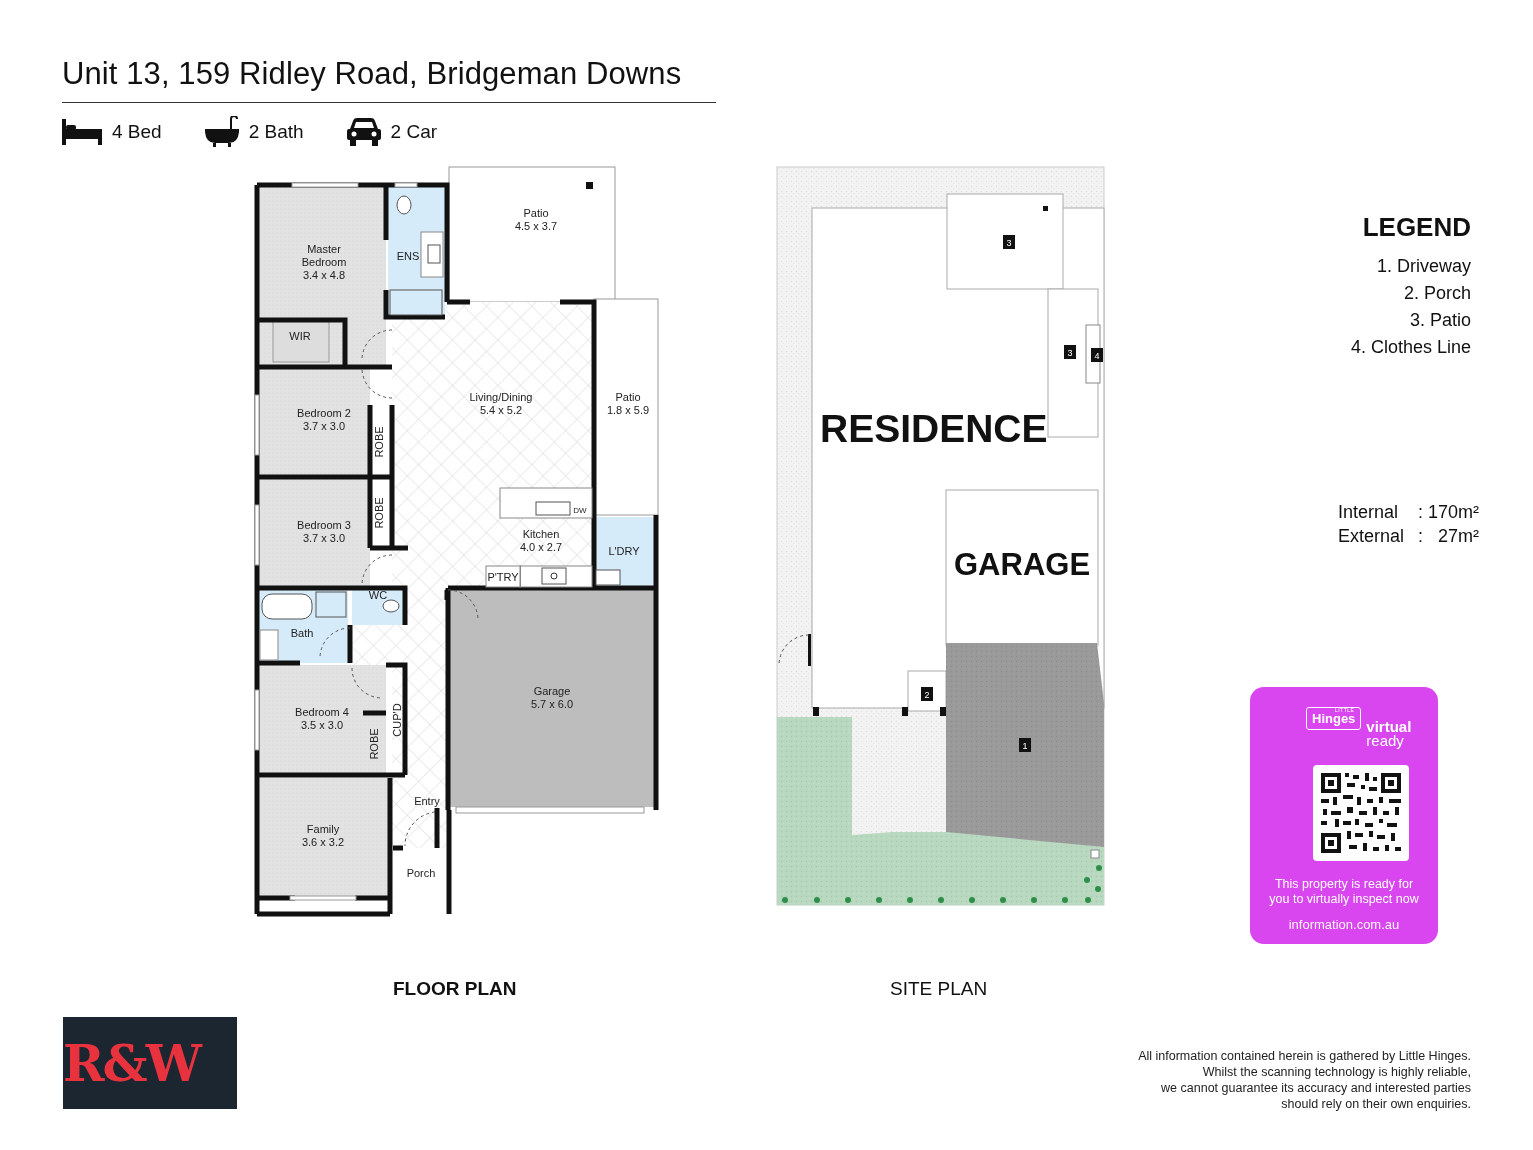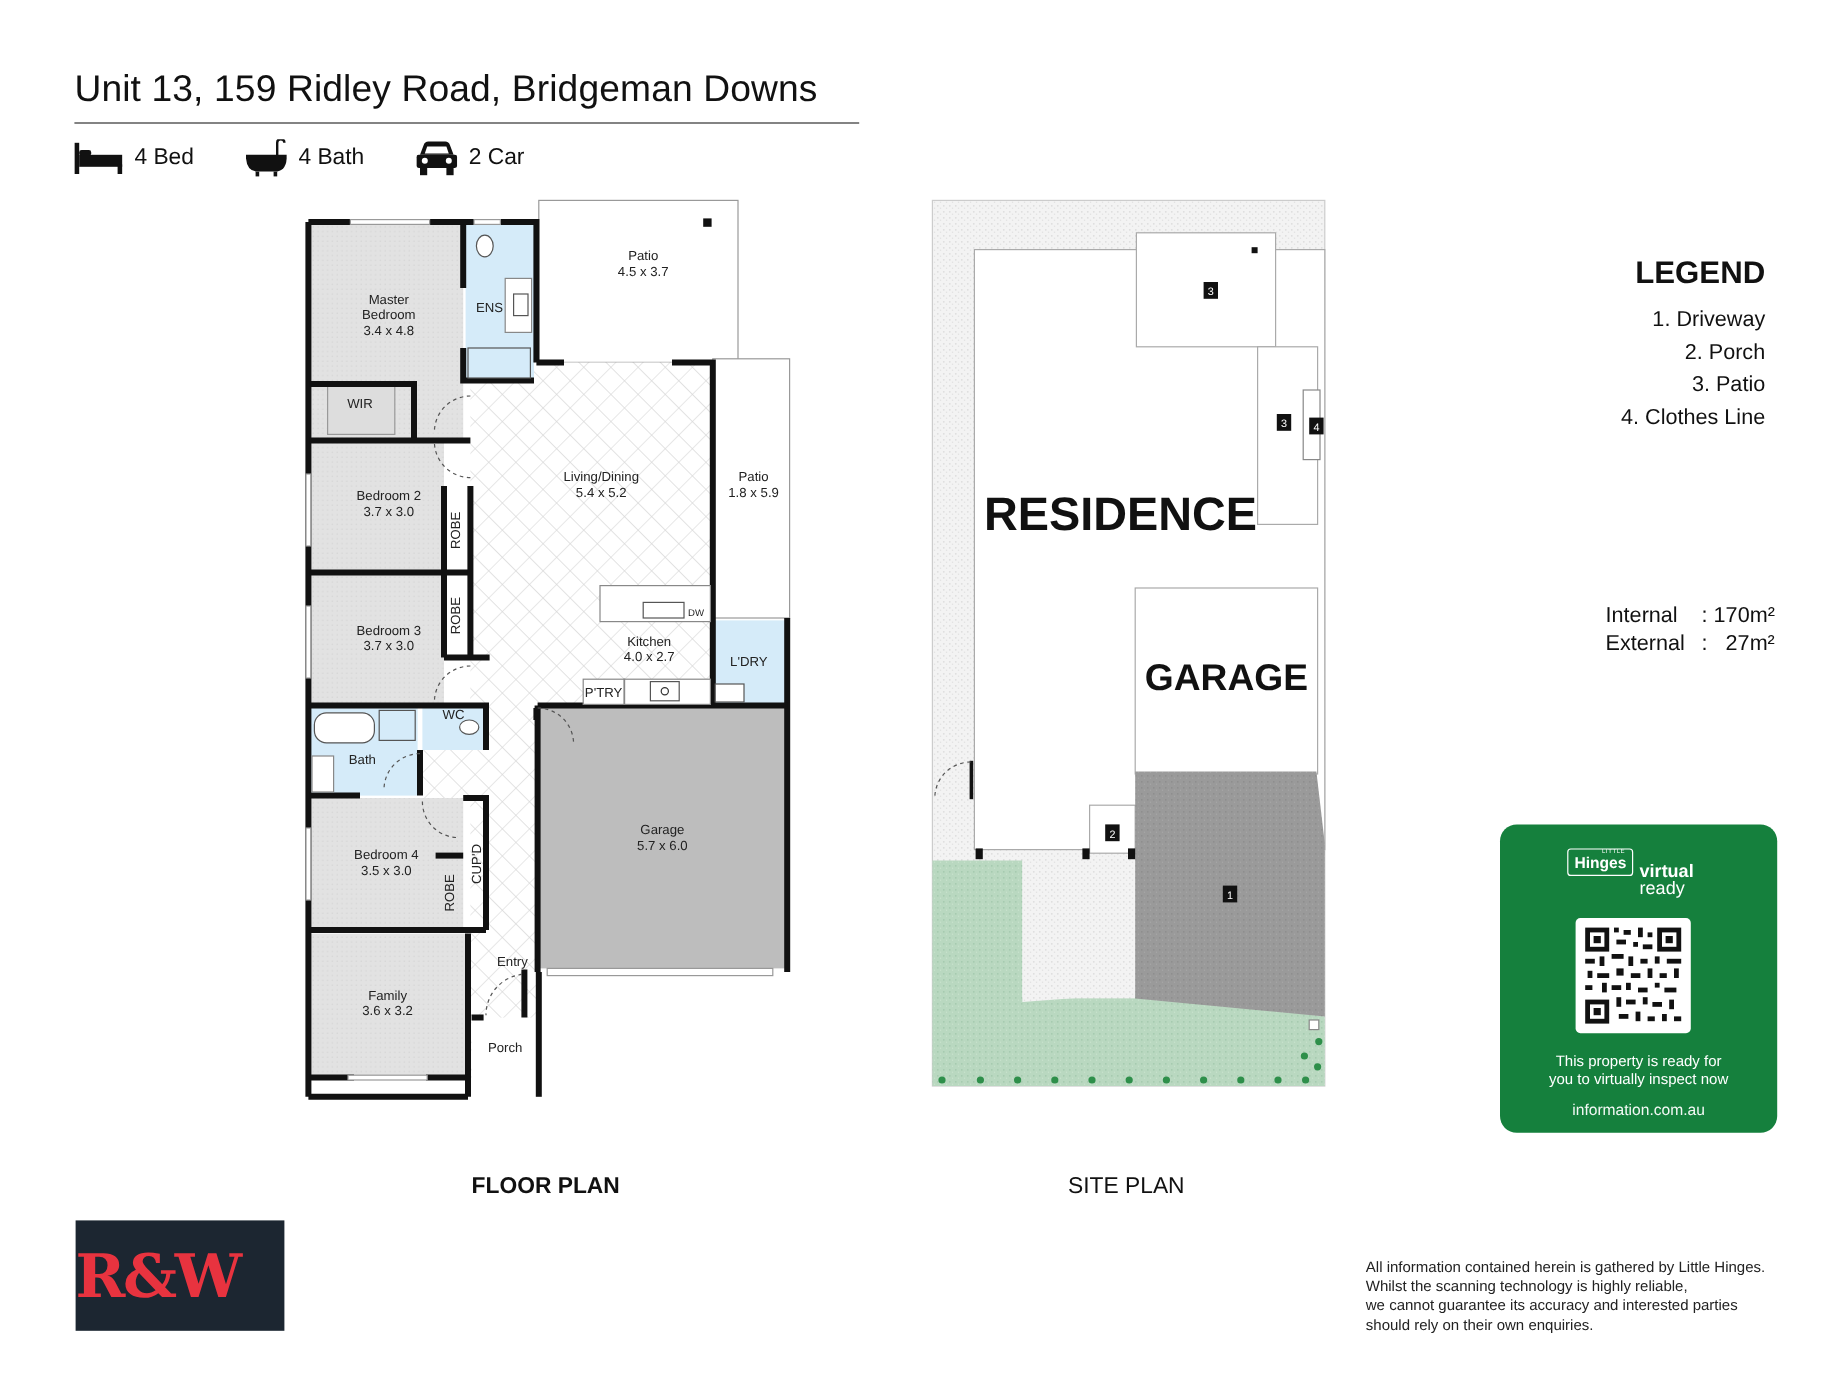--- a/index.html
+++ b/index.html
@@ -11,32 +11,32 @@
   .feat svg{display:block;}
   .feat span{font-size:19px;margin-left:10px;color:#111;}
   .plan{position:absolute;}
   .plan-label{position:absolute;font-size:19px;color:#111;}
   .legend{position:absolute;right:62px;top:212px;text-align:right;}
   .legend h2{margin:0 0 10px 0;font-size:26px;font-weight:700;}
   .legend div{font-size:18px;line-height:27px;}
   .areas{position:absolute;left:1338px;top:500px;font-size:18px;line-height:24px;}
   .areas .row{display:flex;}
   .areas .k{width:80px;}
-  .tour{position:absolute;left:1250px;top:687px;width:231px;height:257px;border-radius:14px;background:#15803d;color:#fff;text-align:center;}
+  .tour{position:absolute;left:1250px;top:687px;width:188px;height:257px;border-radius:14px;background:#d946ef;color:#fff;text-align:center;}
   .tour .brand{position:absolute;left:56px;top:20px;display:flex;align-items:flex-start;}
   .tour .box{border:1.5px solid #fff;border-radius:3px;padding:3px 5px;font-size:13px;font-weight:700;position:relative;}
   .tour .box small{position:absolute;top:-1px;right:6px;font-size:5px;font-weight:400;letter-spacing:0.5px;}
   .tour .vt{font-size:15px;line-height:14px;text-align:left;margin-left:5px;font-weight:700;margin-top:13px;}
   .tour .vt i{font-style:normal;font-weight:400;display:block;}
   .tour .qr{position:absolute;left:63px;top:78px;width:96px;height:96px;background:#fff;border-radius:4px;}
   .tour .msg{position:absolute;left:0;right:0;top:190px;font-size:12.5px;line-height:15px;}
   .tour .url{position:absolute;left:0;right:0;top:230px;font-size:13px;opacity:0.95;}
   .logo{position:absolute;left:63px;top:1017px;width:174px;height:92px;background:#1c2631;display:flex;align-items:center;}
   .logo span{font-family:"DejaVu Serif","Liberation Serif",serif;font-weight:700;font-size:50px;color:#e8333f;letter-spacing:-2px;}
-  .disclaimer{position:absolute;right:62px;top:1048px;font-size:12.5px;line-height:16px;color:#222;}
+  .disclaimer{position:absolute;right:62px;top:1048px;text-align:right;font-size:12.5px;line-height:16px;color:#222;}
   svg text{font-family:"Liberation Sans",sans-serif;}
 </style>
 </head>
 <body>
 
 <div class="title">Unit 13, 159 Ridley Road, Bridgeman Downs</div>
 <div class="title-rule"></div>
 <div class="features">
   <div class="feat">
     <svg width="40" height="30" viewBox="0 0 40 30">
@@ -47,21 +47,21 @@
     </svg>
     <span>4 Bed</span>
   </div>
   <div class="feat">
     <svg width="34" height="32" viewBox="0 0 34 32">
       <path d="M26 14 V3 Q26 0 29 0 Q32 0 32 3" stroke="#111" stroke-width="2" fill="none"></path>
       <path d="M0 13 H34 V16 Q33 27 24 27 H10 Q1 27 0 16 Z" fill="#111"></path>
       <rect x="8" y="27" width="3" height="4" fill="#111"></rect>
       <rect x="23" y="27" width="3" height="4" fill="#111"></rect>
     </svg>
-    <span>4 Bath</span>
+    <span>2 Bath</span>
   </div>
   <div class="feat">
     <svg width="34" height="30" viewBox="0 0 34 30">
       <path d="M6 4 Q7 1 10 1 H24 Q27 1 28 4 L31 12 H3 Z" fill="#111"></path>
       <path d="M9 5 H25 L27 11 H7 Z" fill="#fff"></path>
       <rect x="0" y="12" width="34" height="11" rx="2" fill="#111"></rect>
       <circle cx="7" cy="17" r="2.5" fill="#fff"></circle>
       <circle cx="27" cy="17" r="2.5" fill="#fff"></circle>
       <rect x="3" y="22" width="6" height="7" fill="#111"></rect>
       <rect x="25" y="22" width="6" height="7" fill="#111"></rect>

